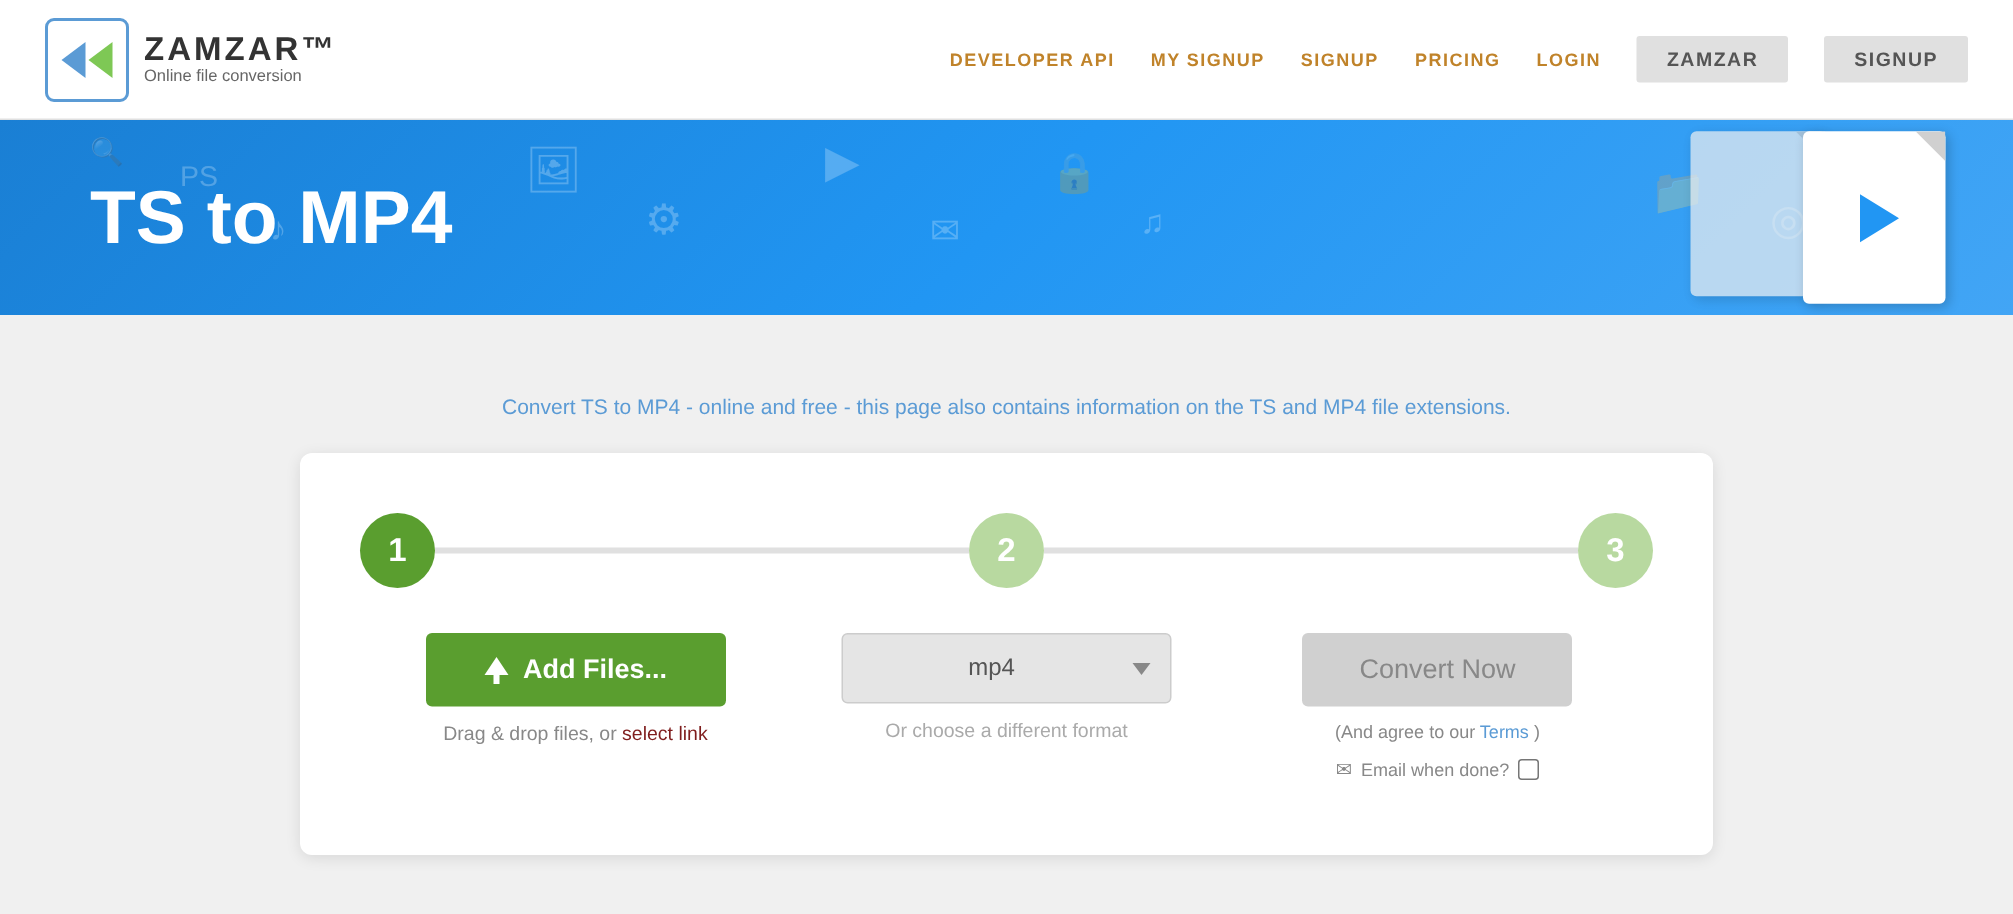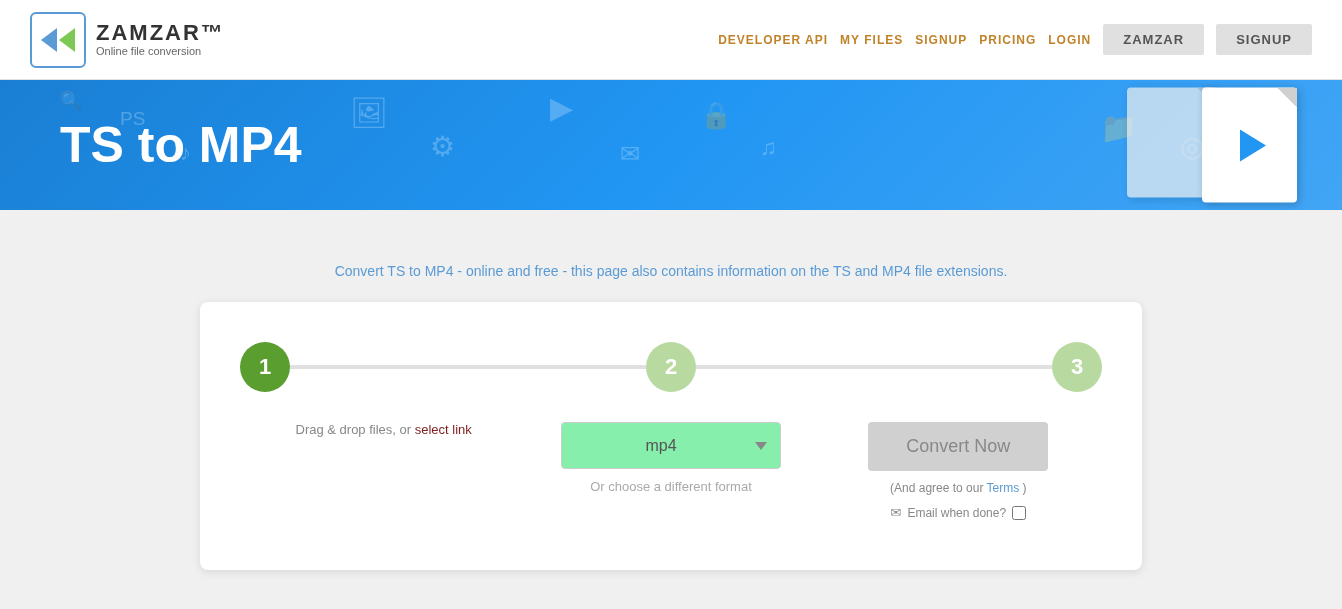--- a/index.html
+++ b/index.html
@@ -59,21 +59,21 @@
       letter-spacing: 2px;
     }
     .logo-tagline {
       font-size: 11px;
       color: #666;
       margin-top: 2px;
     }
     .nav-area {
       display: flex;
       align-items: center;
-      gap: 12px;
+      gap: 24px;
     }
     .nav-link {
       font-size: 12px;
       color: #c0832a;
       text-decoration: none;
       letter-spacing: 1px;
       font-weight: bold;
       cursor: pointer;
     }
     .nav-btn {
@@ -264,21 +264,21 @@
       position: relative;
       min-width: 220px;
     }
     .format-select {
       width: 100%;
       padding: 14px 40px 14px 20px;
       font-size: 16px;
       color: #555;
       border: 1px solid #ccc;
       border-radius: 4px;
-      background: #86efac;
+      background: #e5e5e5;
       appearance: none;
       cursor: pointer;
       text-align: center;
     }
     .select-arrow {
       position: absolute;
       right: 14px;
       top: 50%;
       transform: translateY(-50%);
       width: 0; height: 0;
@@ -355,21 +355,21 @@
       </div>
     </div>
     <div class="logo-text-area">
       <span class="logo-brand">ZAMZAR™</span>
       <span class="logo-tagline">Online file conversion</span>
     </div>
   </div>
 
   <div class="nav-area">
     <a class="nav-link">DEVELOPER API</a>
-    <a class="nav-link">MY FILES</a>
+    <a class="nav-link">MY SIGNUP</a>
     <a class="nav-link">SIGNUP</a>
     <a class="nav-link">PRICING</a>
     <a class="nav-link">LOGIN</a>
     <button class="nav-btn">ZAMZAR</button>
     <button class="nav-btn">SIGNUP</button>
   </div>
 </div>
 
 <div class="banner">
   <div class="banner-decoration">
@@ -412,20 +412,27 @@
       </div>
       <div class="step-line"></div>
       <div class="step-indicator step-inactive">
         <span>3</span>
       </div>
     </div>
 
     <div class="actions-row">
 
       <div class="action-col">
+        <button class="add-files-btn">
+          <span class="upload-arrow">
+            <span class="arrow-up-icon"></span>
+            <span class="arrow-shaft"></span>
+          </span>
+          <span>Add Files...</span>
+        </button>
         <p class="drag-drop-text">
           <span>Drag &amp; drop files, or</span>
           <span> </span><a class="select-link">select link</a>
         </p>
       </div>
 
       <div class="action-col">
         <div class="format-select-wrapper">
           <select class="format-select">
             <option value="mp4">mp4</option>

